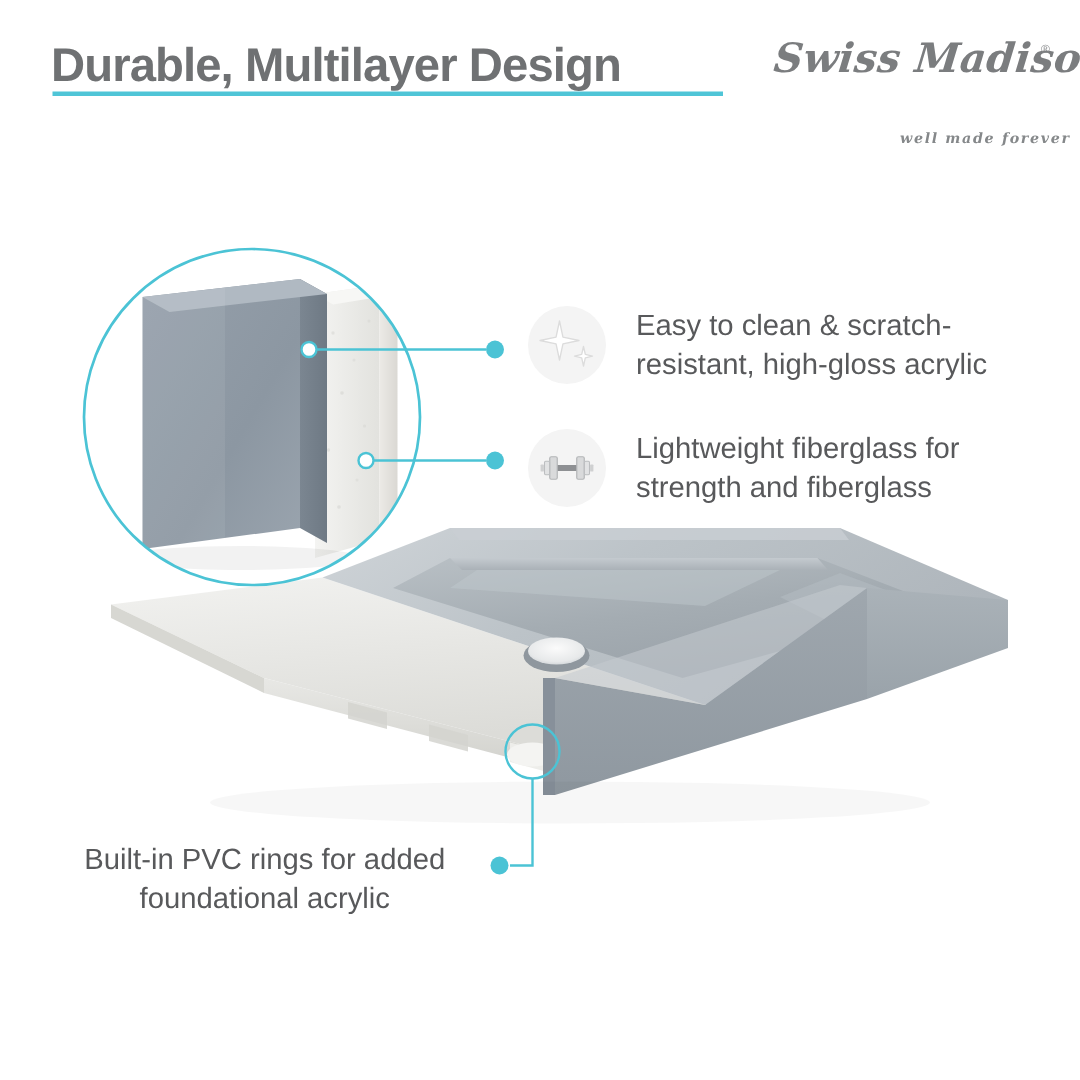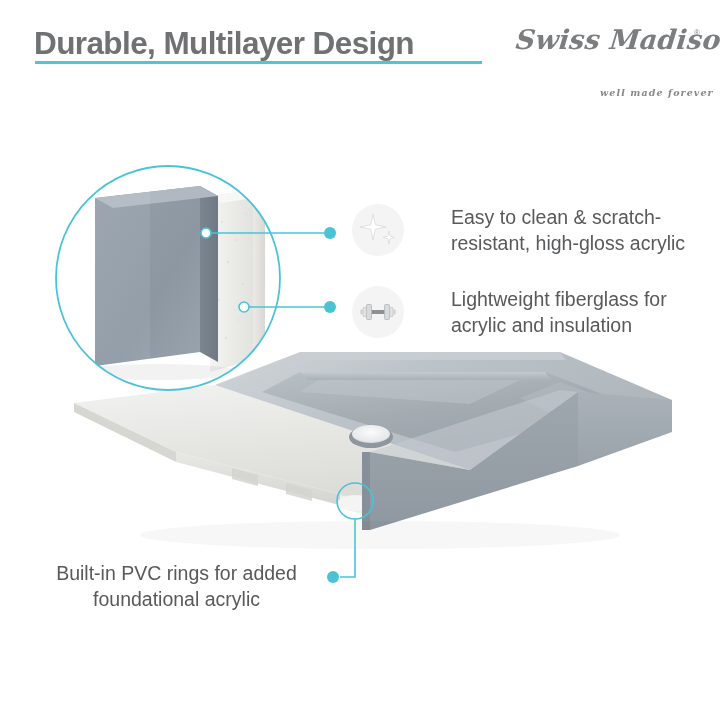--- a/index.html
+++ b/index.html
@@ -38,21 +38,21 @@
   }
   #brand-tagline{
     position:absolute;left:84px;top:31px;
     font-family:"DejaVu Serif","Liberation Serif",serif;
     font-style:italic;font-weight:700;
     font-size:9.5px;letter-spacing:1.1px;
     color:#85888a;white-space:nowrap;margin-top:32px;
   }
 
   
-  .feature{position:absolute;display:flex;align-items:center;gap:27px;}
+  .feature{position:absolute;display:flex;align-items:center;}
   #feature-0{left:352px;top:203px;}
   #feature-1{left:352px;top:285px;}
   .feature-icon{
     width:52px;height:52px;border-radius:50%;
     background:#f4f4f4;flex:0 0 52px;
     position:relative;margin-right:20px;
   }
   .feature-text{
     font-size:19.5px;line-height:25.5px;color:#58595b;
     max-width:268px;padding-top:2px;font-weight:400;
@@ -245,18 +245,18 @@
       <svg width="52" height="52" viewBox="0 0 52 52">
         <rect x="19" y="24" width="14" height="4" rx="0.6" fill="#8e9093"></rect>
         <rect x="14.5" y="18.5" width="5" height="15" rx="1" fill="#d9dadb" stroke="#b3b5b7" stroke-width="0.8"></rect>
         <rect x="32.5" y="18.5" width="5" height="15" rx="1" fill="#d9dadb" stroke="#b3b5b7" stroke-width="0.8"></rect>
         <rect x="11" y="21.5" width="3.4" height="9" rx="0.8" fill="#e2e3e4" stroke="#bcbec0" stroke-width="0.7"></rect>
         <rect x="37.6" y="21.5" width="3.4" height="9" rx="0.8" fill="#e2e3e4" stroke="#bcbec0" stroke-width="0.7"></rect>
         <rect x="8.4" y="23.6" width="2.2" height="4.8" rx="0.6" fill="#cfd0d1"></rect>
         <rect x="41.4" y="23.6" width="2.2" height="4.8" rx="0.6" fill="#cfd0d1"></rect>
       </svg>
     </div>
-    <div class="feature-text">Lightweight fiberglass for acrylic and insulation</div>
+    <div class="feature-text">Lightweight fiberglass for strength and fiberglass</div>
   </div>
 
   <div id="bottom-caption">Built-in PVC rings for added foundational acrylic</div>
 
 </div>
 
 </body></html>

